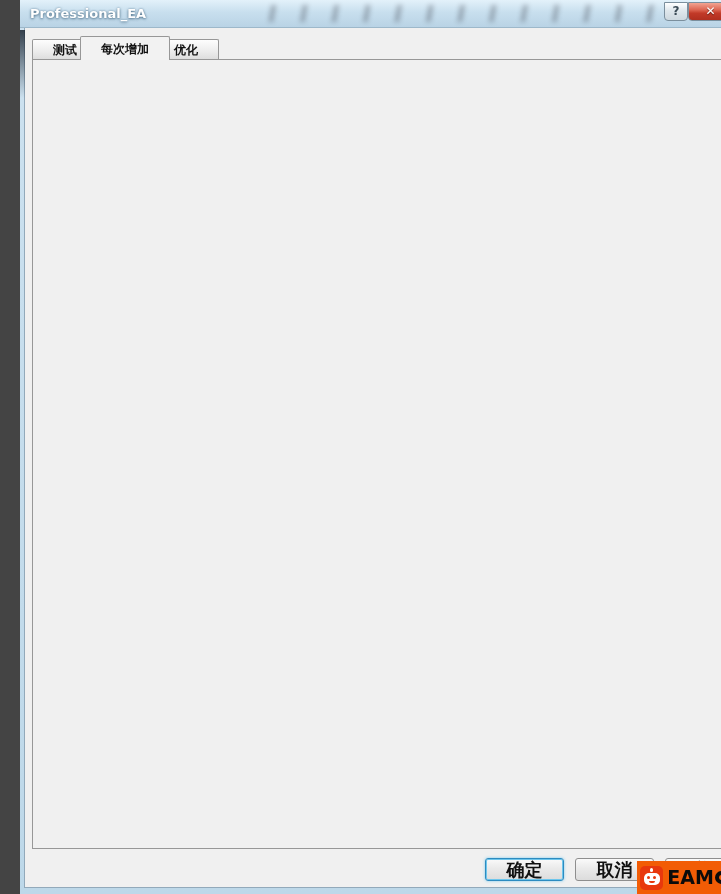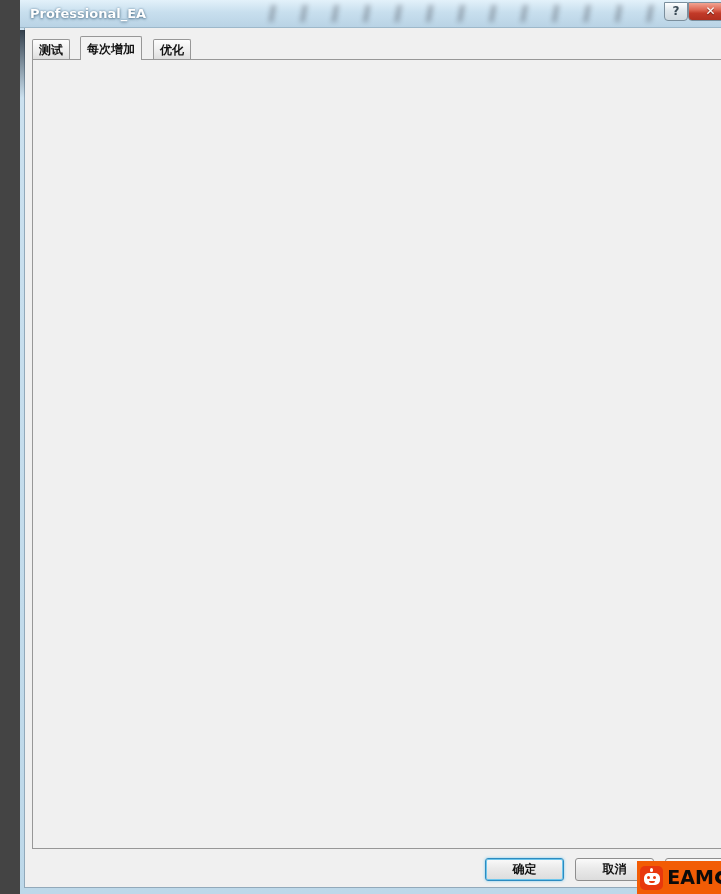--- a/index.html
+++ b/index.html
@@ -23,21 +23,21 @@
     color:#fff;text-shadow:0 1px 1px rgba(0,0,0,.5);}
   
   .edge-shade-right{position:absolute;right:1px;top:100px;width:11px;height:540px;
     background:linear-gradient(#d6d6d6,#8a8a8a 18%,#2a2a2a 38%,#050505 55%,#000);}
   .edge-shade-left{position:absolute;left:0;top:30px;width:5px;height:68px;
     background:linear-gradient(rgba(25,35,48,.85),rgba(25,35,48,0));}
   
   .client{position:absolute;left:4px;top:28px;width:713px;height:860px;
     background:#f0f0f0;border:1px solid #92a9ba;border-top:none;}
   
-  .tab{position:absolute;top:39px;height:21px;padding:0 6px;font-size:12px;font-weight:bold;color:#111;
+  .tab{position:absolute;top:39px;height:21px;padding:0 20px;font-size:12px;font-weight:bold;color:#111;
     background:linear-gradient(#fdfdfd,#ebebeb 60%,#dcdcdc);border:1px solid #979797;border-bottom:none;
     border-radius:2px 2px 0 0;line-height:20px;cursor:default;}
   .tab.active{top:36px;height:24px;background:#f2f2f2;line-height:24px;z-index:3;}
   .tab-page{position:absolute;left:12px;top:59px;width:697px;height:790px;
     background:#f0f0f0;border:1px solid #979797;z-index:1;}
   
   .param-table{position:absolute;left:27px;top:74px;width:673px;height:739px;
     background:#fff;border:1px solid #9b9b9b;overflow:hidden;}
   .thead{display:flex;height:20px;background:#f3f3f3;border-bottom:1px solid #c6c6c6;
     font-size:12px;font-weight:bold;color:#111;}
@@ -50,21 +50,21 @@
   .trow .c{line-height:19px;border-bottom:1px solid rgba(255,255,255,.6);white-space:nowrap;overflow:hidden;}
   .trow .c+.c{border-left:1px solid #dcdcdc;}
   .c.cname{width:221px;position:relative;padding-left:22px;}
   .c.right{text-align:right;padding-right:7px;}
   .c.left{text-align:left;padding-left:6px;}
   .cb{position:absolute;left:5px;top:4px;width:11px;height:11px;background:#fff;
     border:1px solid #565656;box-shadow:inset 0 0 0 1px #fff;}
   .cb.grp{background:#a9a9a9;}
   
   .btn{position:absolute;height:20px;background:linear-gradient(#fafafa,#eaeaea 45%,#dcdcdc);
-    border:1px solid #8e8e8e;border-radius:3px;font-size:12px;font-weight:bold;color:#111;
+    border:1px solid #8e8e8e;border-radius:3px;font-size:18px;font-weight:bold;color:#111;
     text-align:center;line-height:18px;cursor:default;}
   .load-btn{left:483px;top:821px;width:103px;height:19px;line-height:17px;}
   .save-btn{left:598px;top:821px;width:104px;height:19px;line-height:17px;}
   .ok-btn{left:465px;top:858px;width:79px;height:23px;line-height:21px;
     border:1px solid #2d8bc0;box-shadow:0 0 0 1px #6ec6ec inset,0 0 3px #7fcdef;}
   .cancel-btn{left:555px;top:858px;width:79px;height:23px;line-height:21px;}
   .reset-btn{left:645px;top:858px;width:75px;height:23px;line-height:21px;}
   
   .logo{position:absolute;left:617px;top:861px;width:104px;height:33px;background:#f25c05;
     display:flex;align-items:center;z-index:5;}

